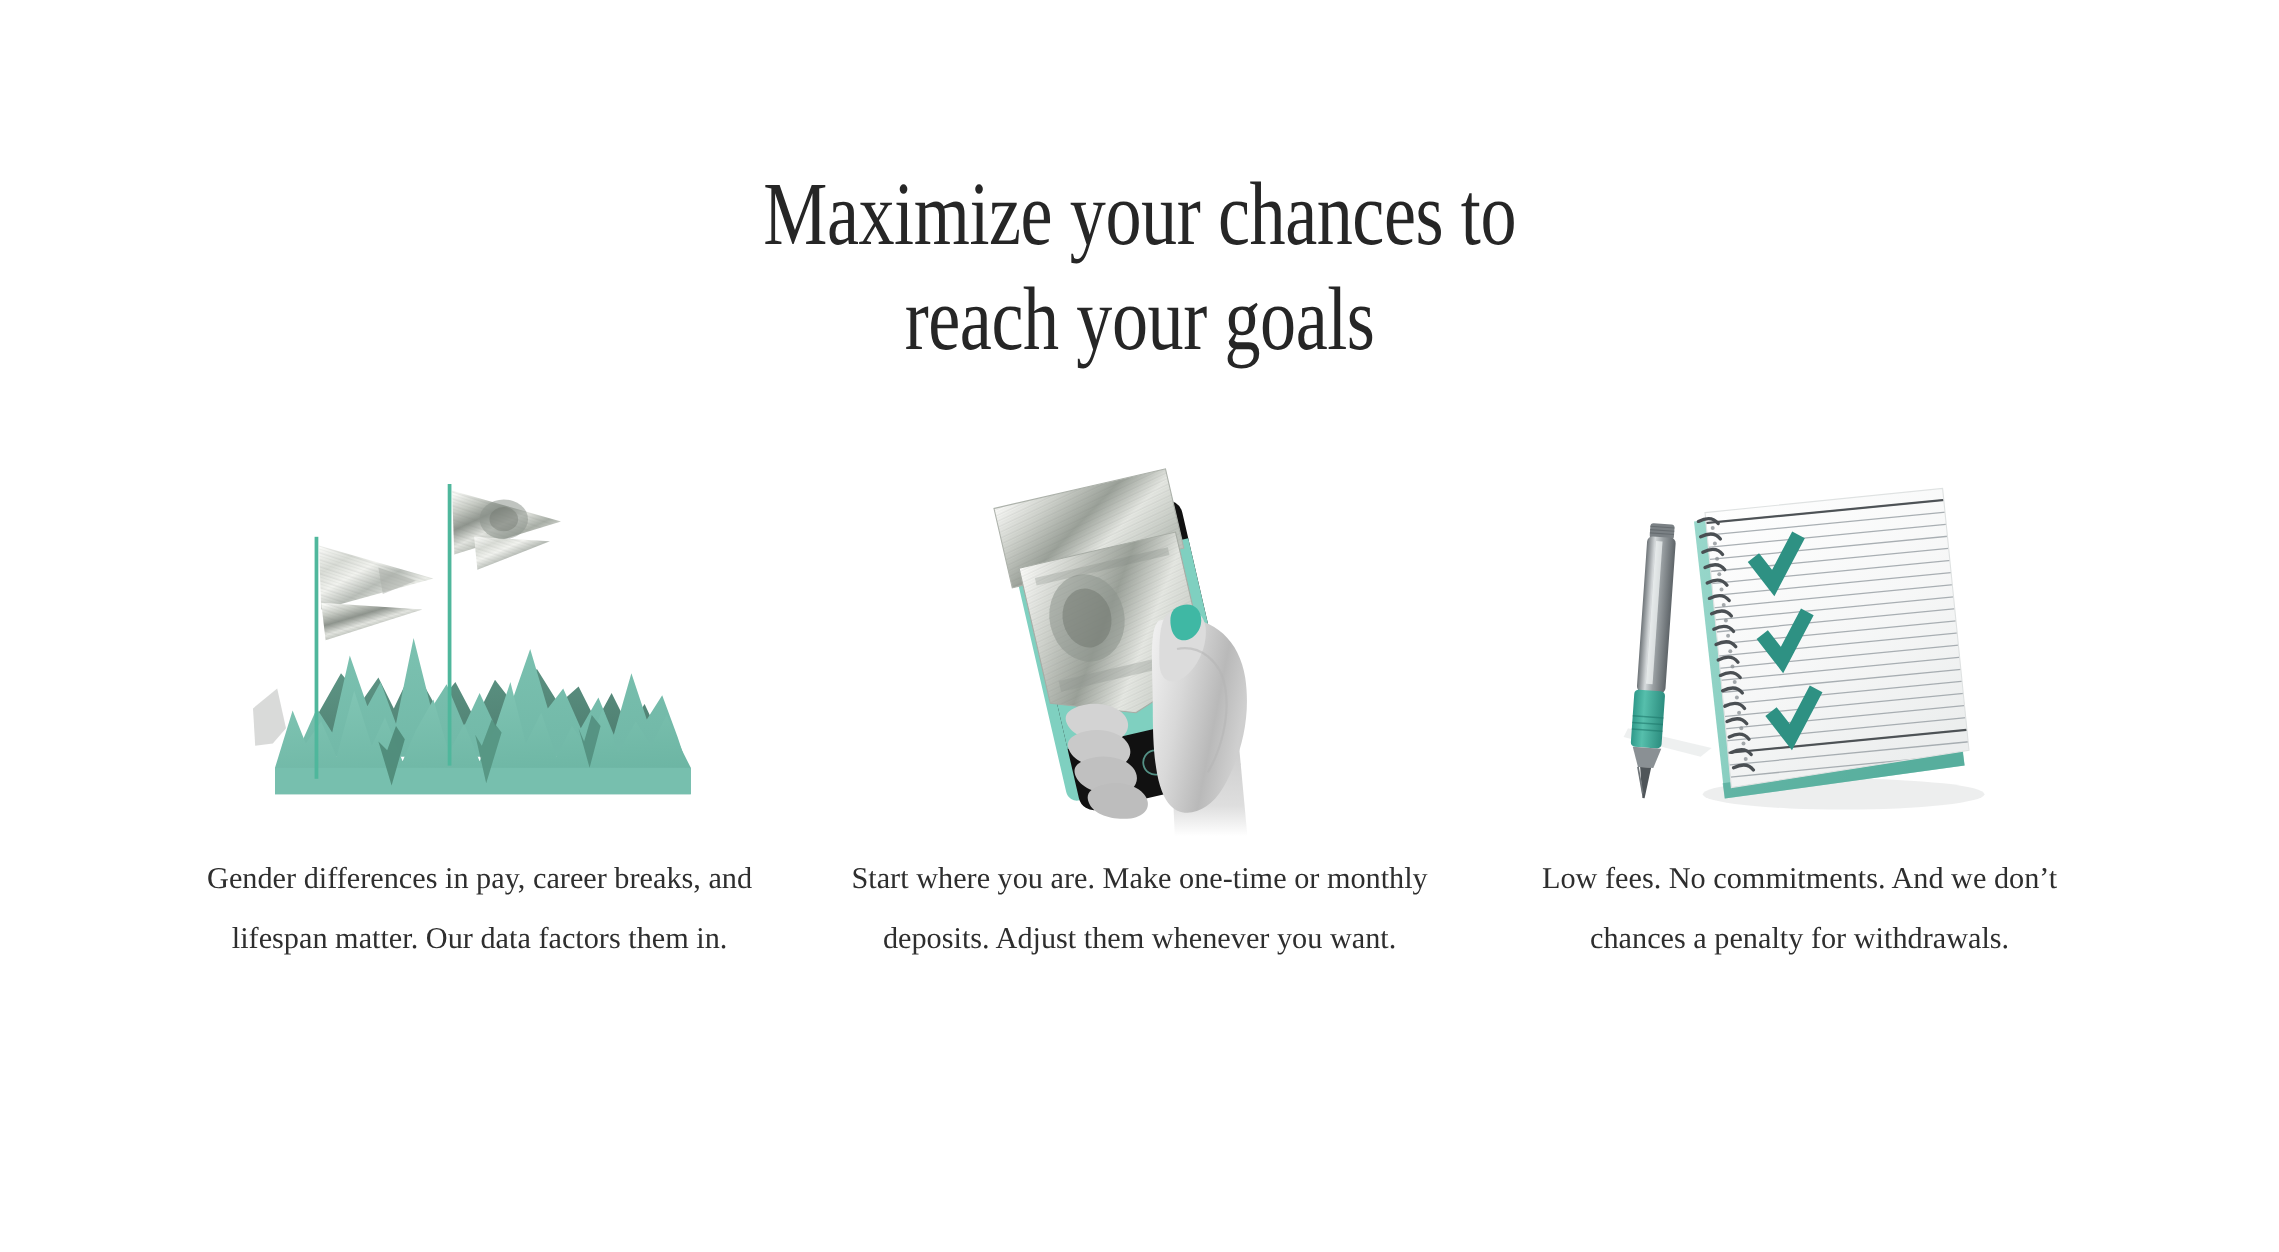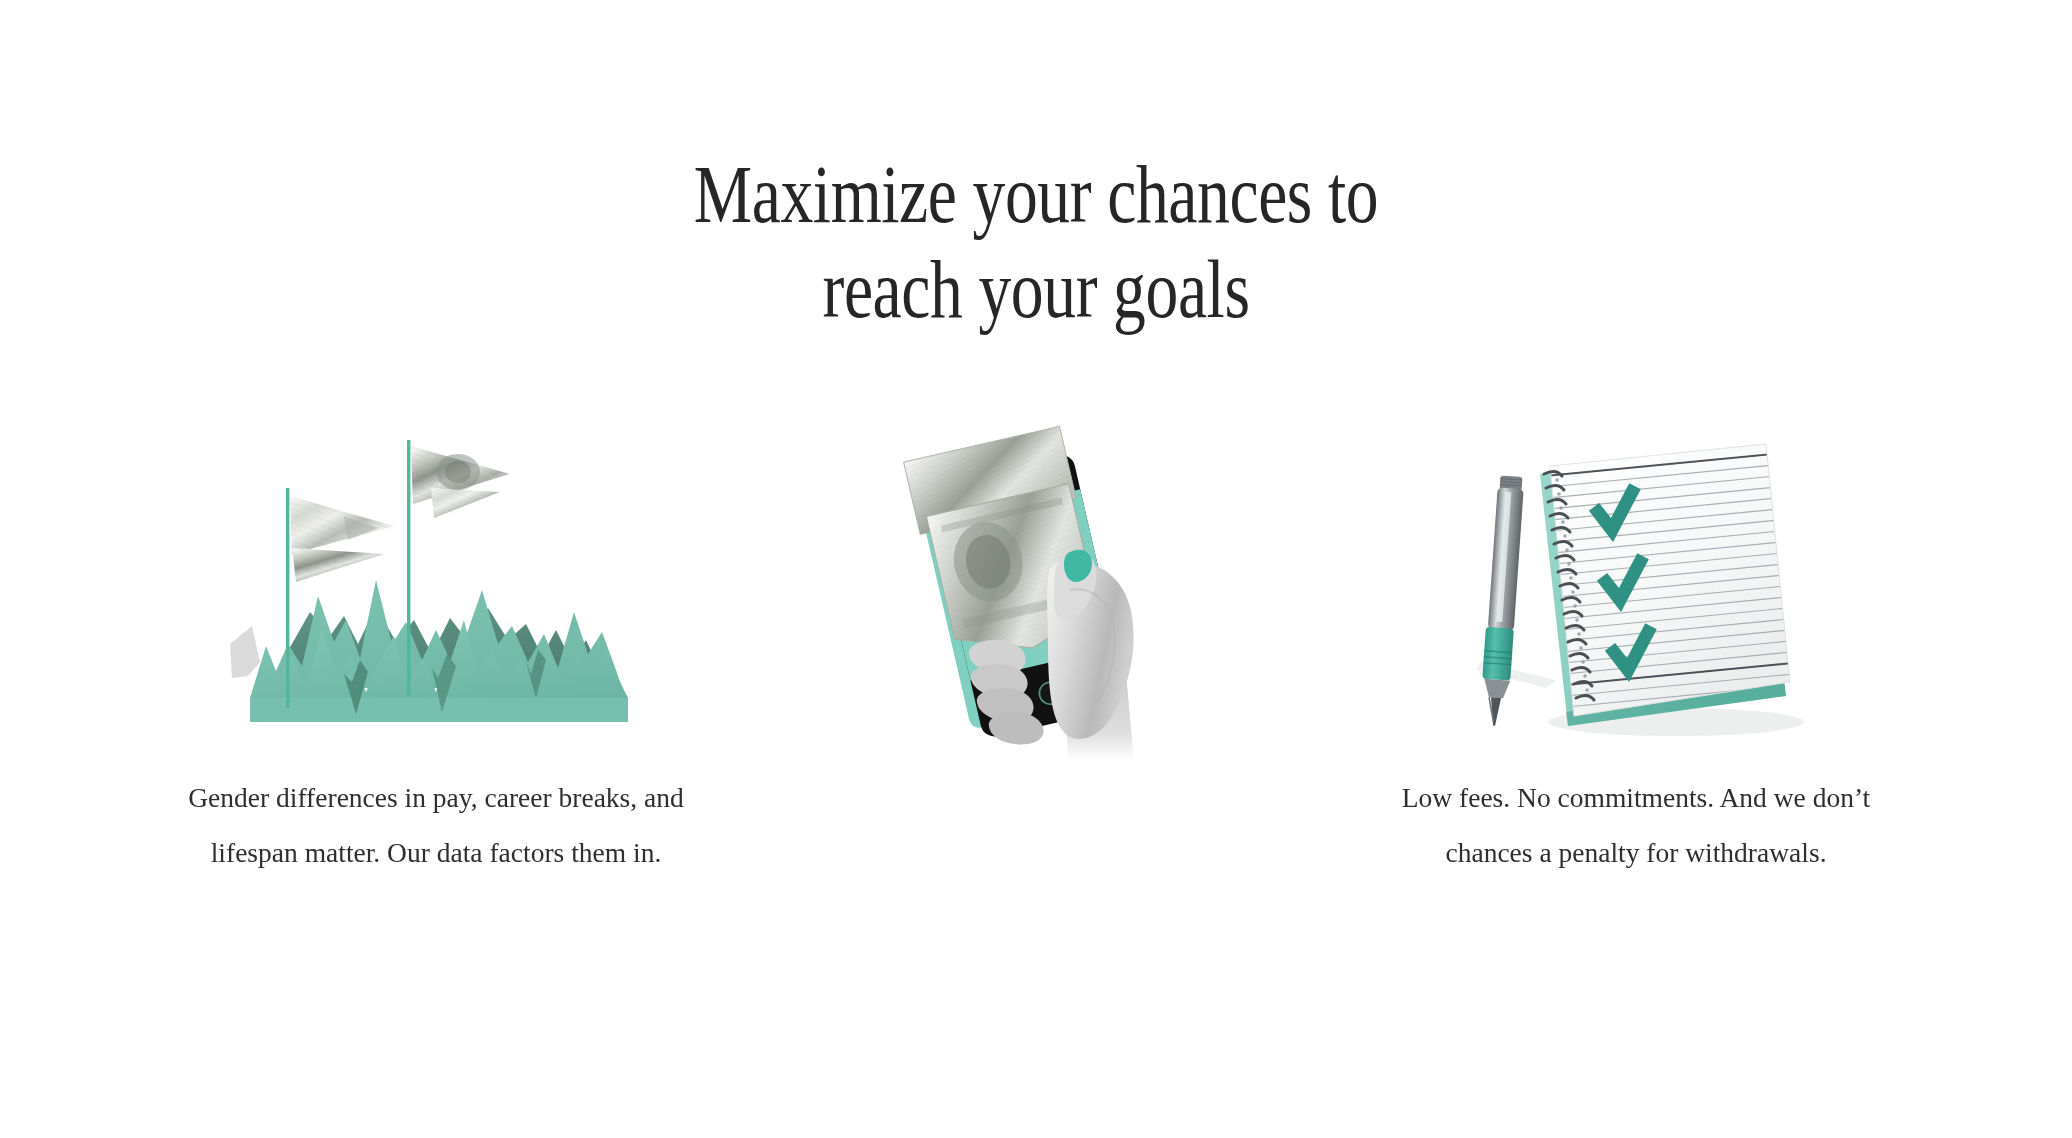--- a/index.html
+++ b/index.html
@@ -254,20 +254,21 @@
 
             <path d="M150 214 C166 206 188 210 196 220 C204 230 198 242 184 244 C166 246 148 238 144 228 C141 221 144 217 150 214 Z" fill="#d3d3d3"></path>
             <path d="M152 238 C168 230 190 234 198 244 C206 254 200 266 186 268 C168 270 150 262 146 252 C143 245 146 241 152 238 Z" fill="#c9c9c9"></path>
             <path d="M158 262 C174 254 196 258 204 268 C212 278 206 290 192 292 C174 294 156 286 152 276 C149 269 152 265 158 262 Z" fill="#c0c0c0"></path>
             <path d="M170 286 C186 278 206 282 214 292 C222 302 216 312 202 314 C184 316 168 310 164 300 C161 293 164 289 170 286 Z" fill="#bdbdbd"></path>
 
             <path d="M244 160 C264 156 284 170 288 196 C292 222 284 252 272 272" fill="none" stroke="#b4b4b4" stroke-width="2" opacity="0.55"></path>
           </g>
         </svg>
       </div>
+      <p class="caption">Start where you are. Make one-time or monthly deposits. Adjust them whenever you want.</p>
     </div>
 
     <div class="feature">
       <div class="art-wrap">
         <svg class="notepad" viewBox="0 0 420 330">
           <defs>
             <linearGradient id="paperG" x1="0" y1="0" x2="0.6" y2="1">
               <stop offset="0%" stop-color="#ffffff"></stop>
               <stop offset="60%" stop-color="#f6f7f7"></stop>
               <stop offset="100%" stop-color="#eceeee"></stop>

